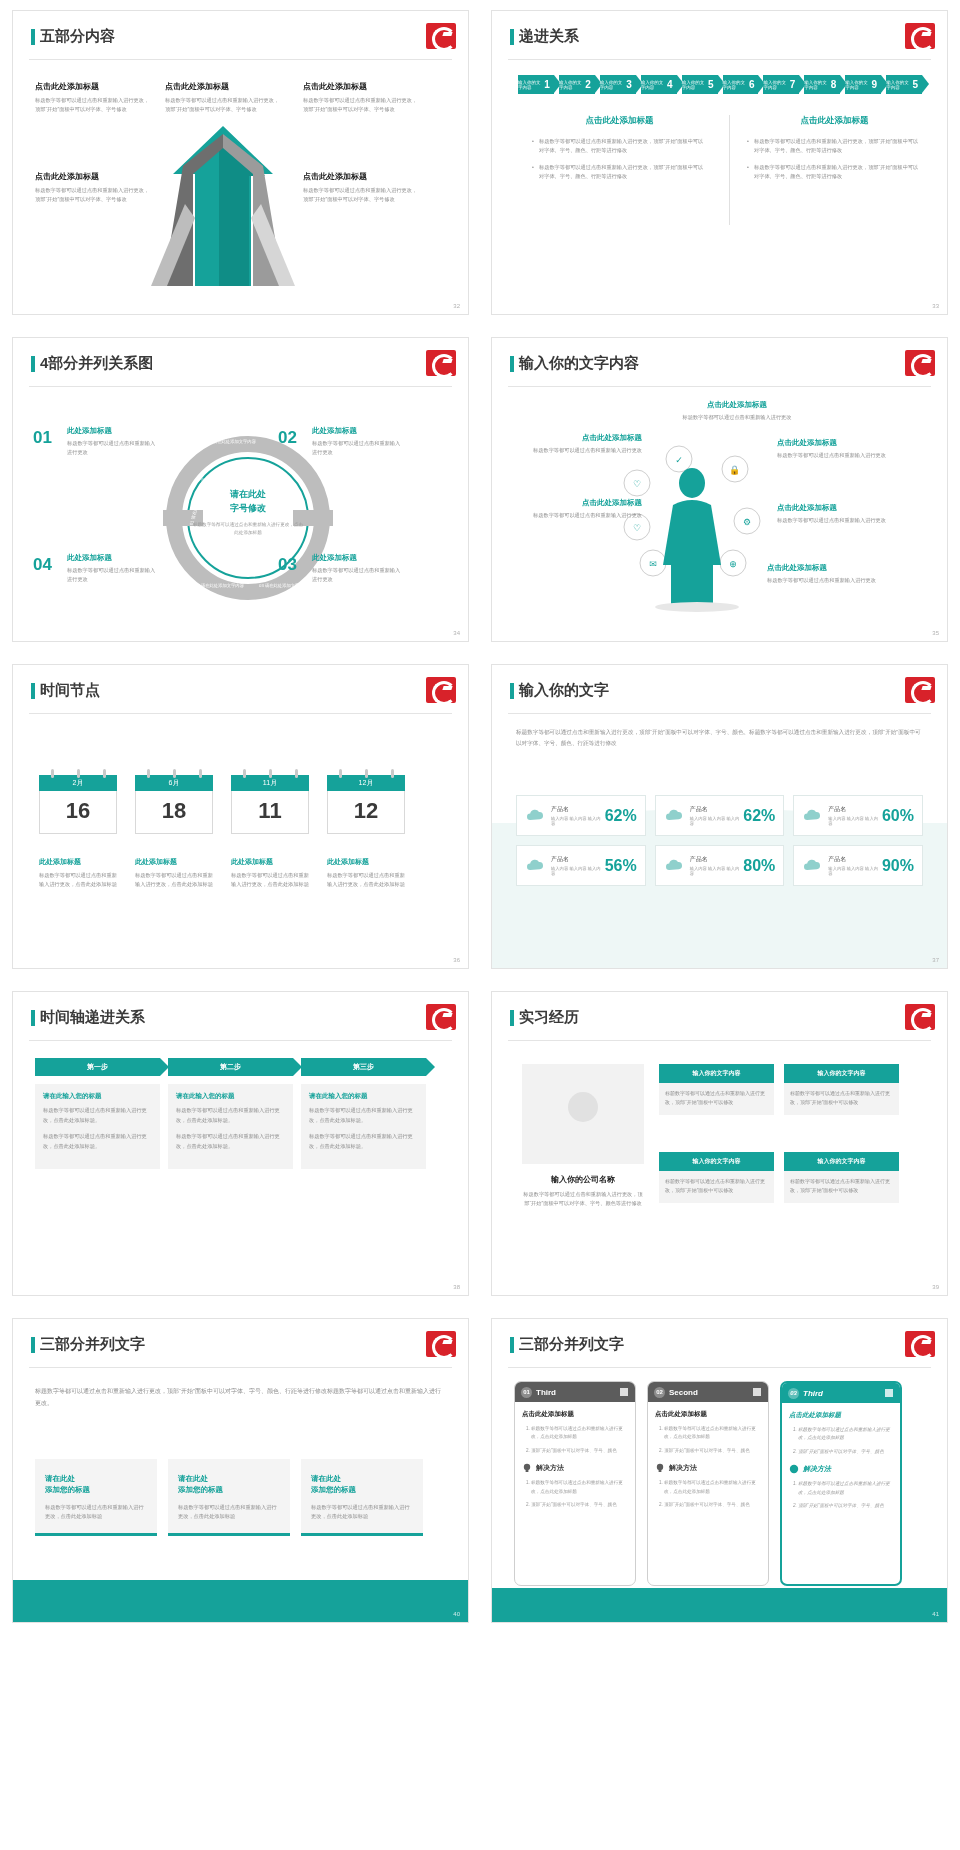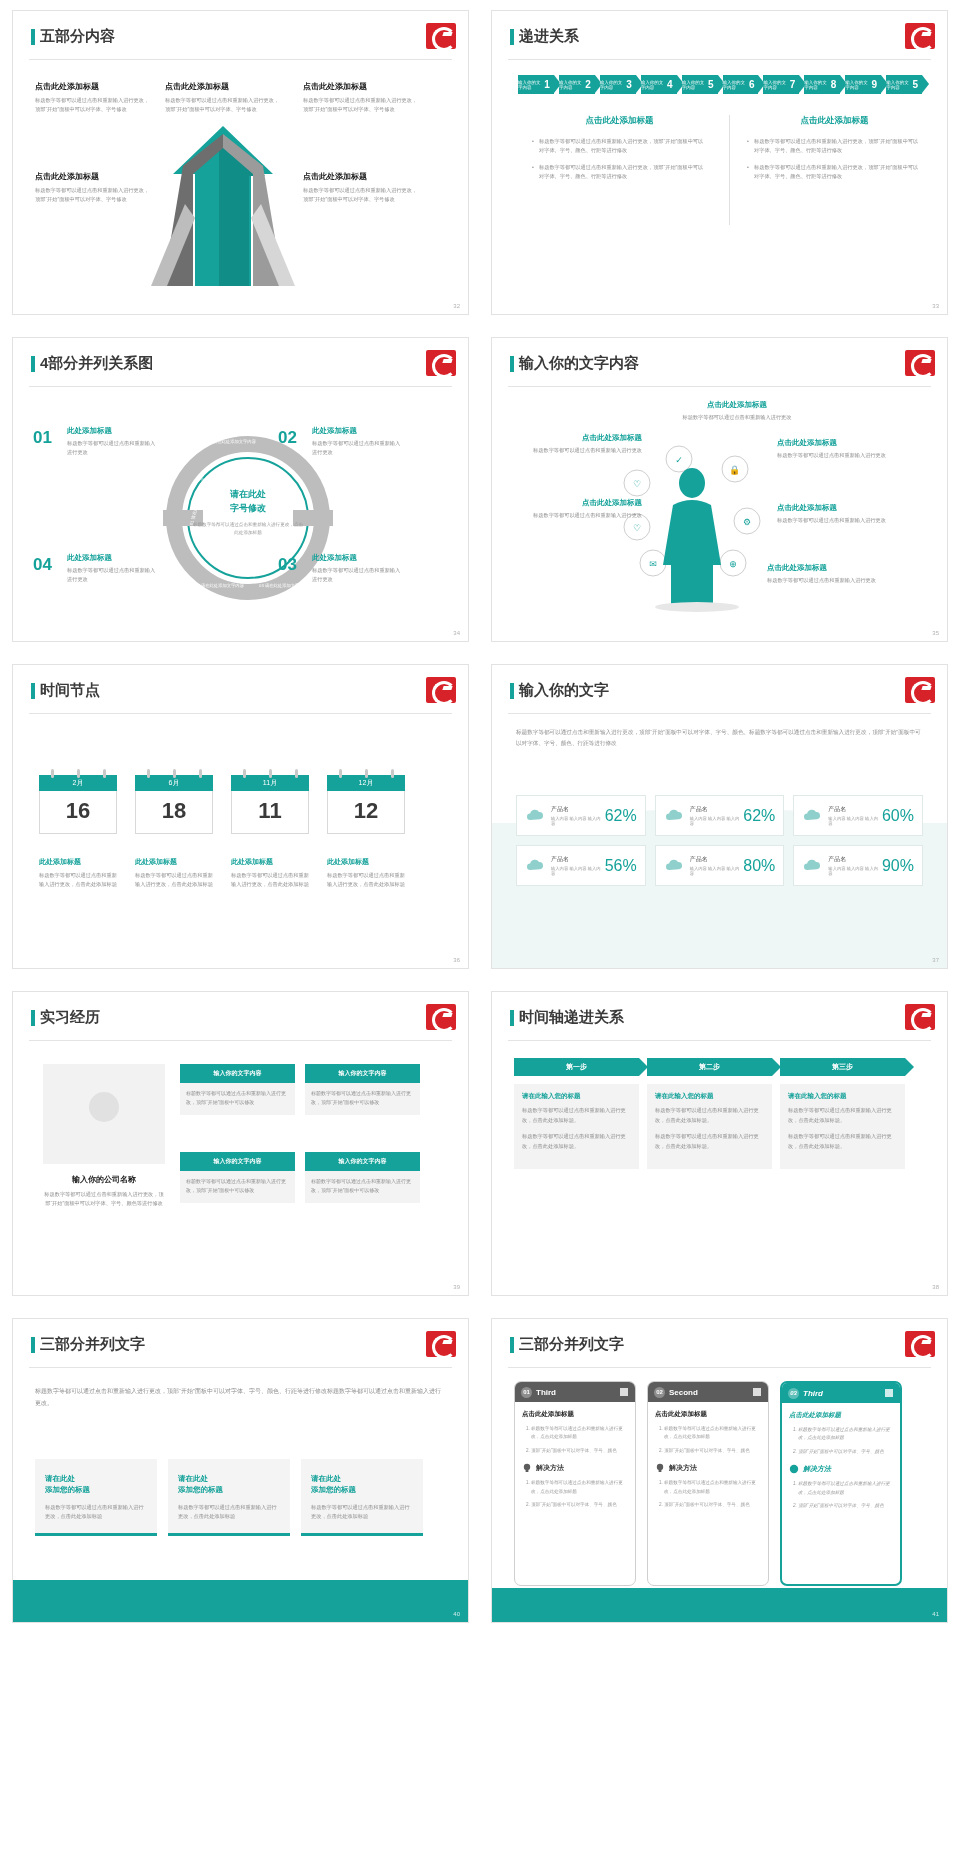--- a/index.html
+++ b/index.html
@@ -101,21 +101,21 @@
   .wave { position: absolute; left: 0; right: 0; bottom: 0; height: 145px; background: #eef7f6; }
   .wave:before {
     content: ""; position: absolute; left: 0; right: 0; top: -14px; height: 28px;
     background: #eef7f6; border-radius: 50% / 100% 100% 0 0;
   }
   .statgrid { position: absolute; left: 24px; right: 24px; top: 130px; display: grid; grid-template-columns: repeat(3, 1fr); gap: 9px; }
   .stat { background: #fff; border: 1px solid #dfe9e8; padding: 9px 8px; display: flex; align-items: center; }
   .stat .ico { width: 20px; height: 16px; margin-right: 6px; flex: none; }
   .stat .lbl { font-size: 6px; color: #4a4a4a; }
   .stat .sub { font-size: 4.3px; color: #9d9d9d; margin-top: 2px; }
-  .stat .pct { margin-left: auto; font-size: 16px; font-weight: normal; color: #15a29a; }
+  .stat .pct { margin-left: auto; font-size: 16px; font-weight: bold; color: #15a29a; }
 
   
   .stepbar { position: absolute; top: 66px; height: 18px; display: flex; align-items: center; justify-content: center; background: #15a29a; color: #fff; font-size: 7px; font-weight: bold; width: 125px; }
   .stepbar:after { content: ""; position: absolute; right: -9px; top: 0; border-left: 9px solid #15a29a; border-top: 9px solid transparent; border-bottom: 9px solid transparent; }
   .stepcard { position: absolute; top: 92px; width: 125px; background: #f3f3f3; padding: 8px 8px 10px; }
   .stepcard .hd { color: #15a29a; font-size: 6.5px; margin-bottom: 5px; }
   .stepcard p { font-size: 5.2px; color: #8e8e8e; line-height: 1.85; margin-bottom: 7px; }
 
   
   .ph { position: absolute; left: 30px; top: 72px; width: 122px; height: 100px; background: #f2f2f2; }
@@ -499,52 +499,20 @@
         <div>
             <div class="lbl">产品名</div>
              <div class="sub">输入内容 输入内容 输入内容</div>
           </div>
         <div class="pct">90%</div>
       </div>
     </div>
     <div class="pg">37</div>
   </div>
 
-  <div class="slide s39">
-    <div class="title">实习经历</div>
-    <div class="logo"></div>
-    <div class="hr"></div>
-
-    <div class="ph">
-      <div class="circ"></div>
-    </div>
-    <div style="position:absolute;left:30px;top:182px;width:122px;text-align:center">
-      <div class="hd">输入你的公司名称</div>
-      <div class="bd" style="margin-top:5px">标题数字等都可以通过点击和重新输入进行更改，顶部“开始”面板中可以对字体、字号、颜色等进行修改</div>
-    </div>
-
-    <div class="cbox" style="left:167px;top:72px">
-      <div class="cbar">输入你的文字内容</div>
-      <div class="ctxt">标题数字等都可以通过点击和重新输入进行更改，顶部“开始”面板中可以修改</div>
-    </div>
-    <div class="cbox" style="left:292px;top:72px">
-      <div class="cbar">输入你的文字内容</div>
-      <div class="ctxt">标题数字等都可以通过点击和重新输入进行更改，顶部“开始”面板中可以修改</div>
-    </div>
-    <div class="cbox" style="left:167px;top:160px">
-      <div class="cbar">输入你的文字内容</div>
-      <div class="ctxt">标题数字等都可以通过点击和重新输入进行更改，顶部“开始”面板中可以修改</div>
-    </div>
-    <div class="cbox" style="left:292px;top:160px">
-      <div class="cbar">输入你的文字内容</div>
-      <div class="ctxt">标题数字等都可以通过点击和重新输入进行更改，顶部“开始”面板中可以修改</div>
-    </div>
-    <div class="pg">39</div>
-  </div>
-
   <div class="slide s38">
     <div class="title">时间轴递进关系</div>
     <div class="logo"></div>
     <div class="hr"></div>
 
     <div class="stepbar" style="left:22px">
         <span>第一步</span>
       </div>
     <div class="stepbar" style="left:155px">
         <span>第二步</span>
@@ -562,20 +530,52 @@
       <div class="hd">请在此输入您的标题</div>
       <p>标题数字等都可以通过点击和重新输入进行更改，点击此处添加标题。</p>
       <p>标题数字等都可以通过点击和重新输入进行更改，点击此处添加标题。</p>
     </div>
     <div class="stepcard" style="left:288px">
       <div class="hd">请在此输入您的标题</div>
       <p>标题数字等都可以通过点击和重新输入进行更改，点击此处添加标题。</p>
       <p>标题数字等都可以通过点击和重新输入进行更改，点击此处添加标题。</p>
     </div>
     <div class="pg">38</div>
+  </div>
+
+  <div class="slide s39">
+    <div class="title">实习经历</div>
+    <div class="logo"></div>
+    <div class="hr"></div>
+
+    <div class="ph">
+      <div class="circ"></div>
+    </div>
+    <div style="position:absolute;left:30px;top:182px;width:122px;text-align:center">
+      <div class="hd">输入你的公司名称</div>
+      <div class="bd" style="margin-top:5px">标题数字等都可以通过点击和重新输入进行更改，顶部“开始”面板中可以对字体、字号、颜色等进行修改</div>
+    </div>
+
+    <div class="cbox" style="left:167px;top:72px">
+      <div class="cbar">输入你的文字内容</div>
+      <div class="ctxt">标题数字等都可以通过点击和重新输入进行更改，顶部“开始”面板中可以修改</div>
+    </div>
+    <div class="cbox" style="left:292px;top:72px">
+      <div class="cbar">输入你的文字内容</div>
+      <div class="ctxt">标题数字等都可以通过点击和重新输入进行更改，顶部“开始”面板中可以修改</div>
+    </div>
+    <div class="cbox" style="left:167px;top:160px">
+      <div class="cbar">输入你的文字内容</div>
+      <div class="ctxt">标题数字等都可以通过点击和重新输入进行更改，顶部“开始”面板中可以修改</div>
+    </div>
+    <div class="cbox" style="left:292px;top:160px">
+      <div class="cbar">输入你的文字内容</div>
+      <div class="ctxt">标题数字等都可以通过点击和重新输入进行更改，顶部“开始”面板中可以修改</div>
+    </div>
+    <div class="pg">39</div>
   </div>
 
   <div class="slide s40">
     <div class="title">三部分并列文字</div>
     <div class="logo"></div>
     <div class="hr"></div>
     <div class="lead">标题数字等都可以通过点击和重新输入进行更改，顶部“开始”面板中可以对字体、字号、颜色、行距等进行修改标题数字等都可以通过点击和重新输入进行更改。</div>
 
     <div class="card" style="left:22px">
       <div class="hd" style="white-space:pre-line">请在此处

